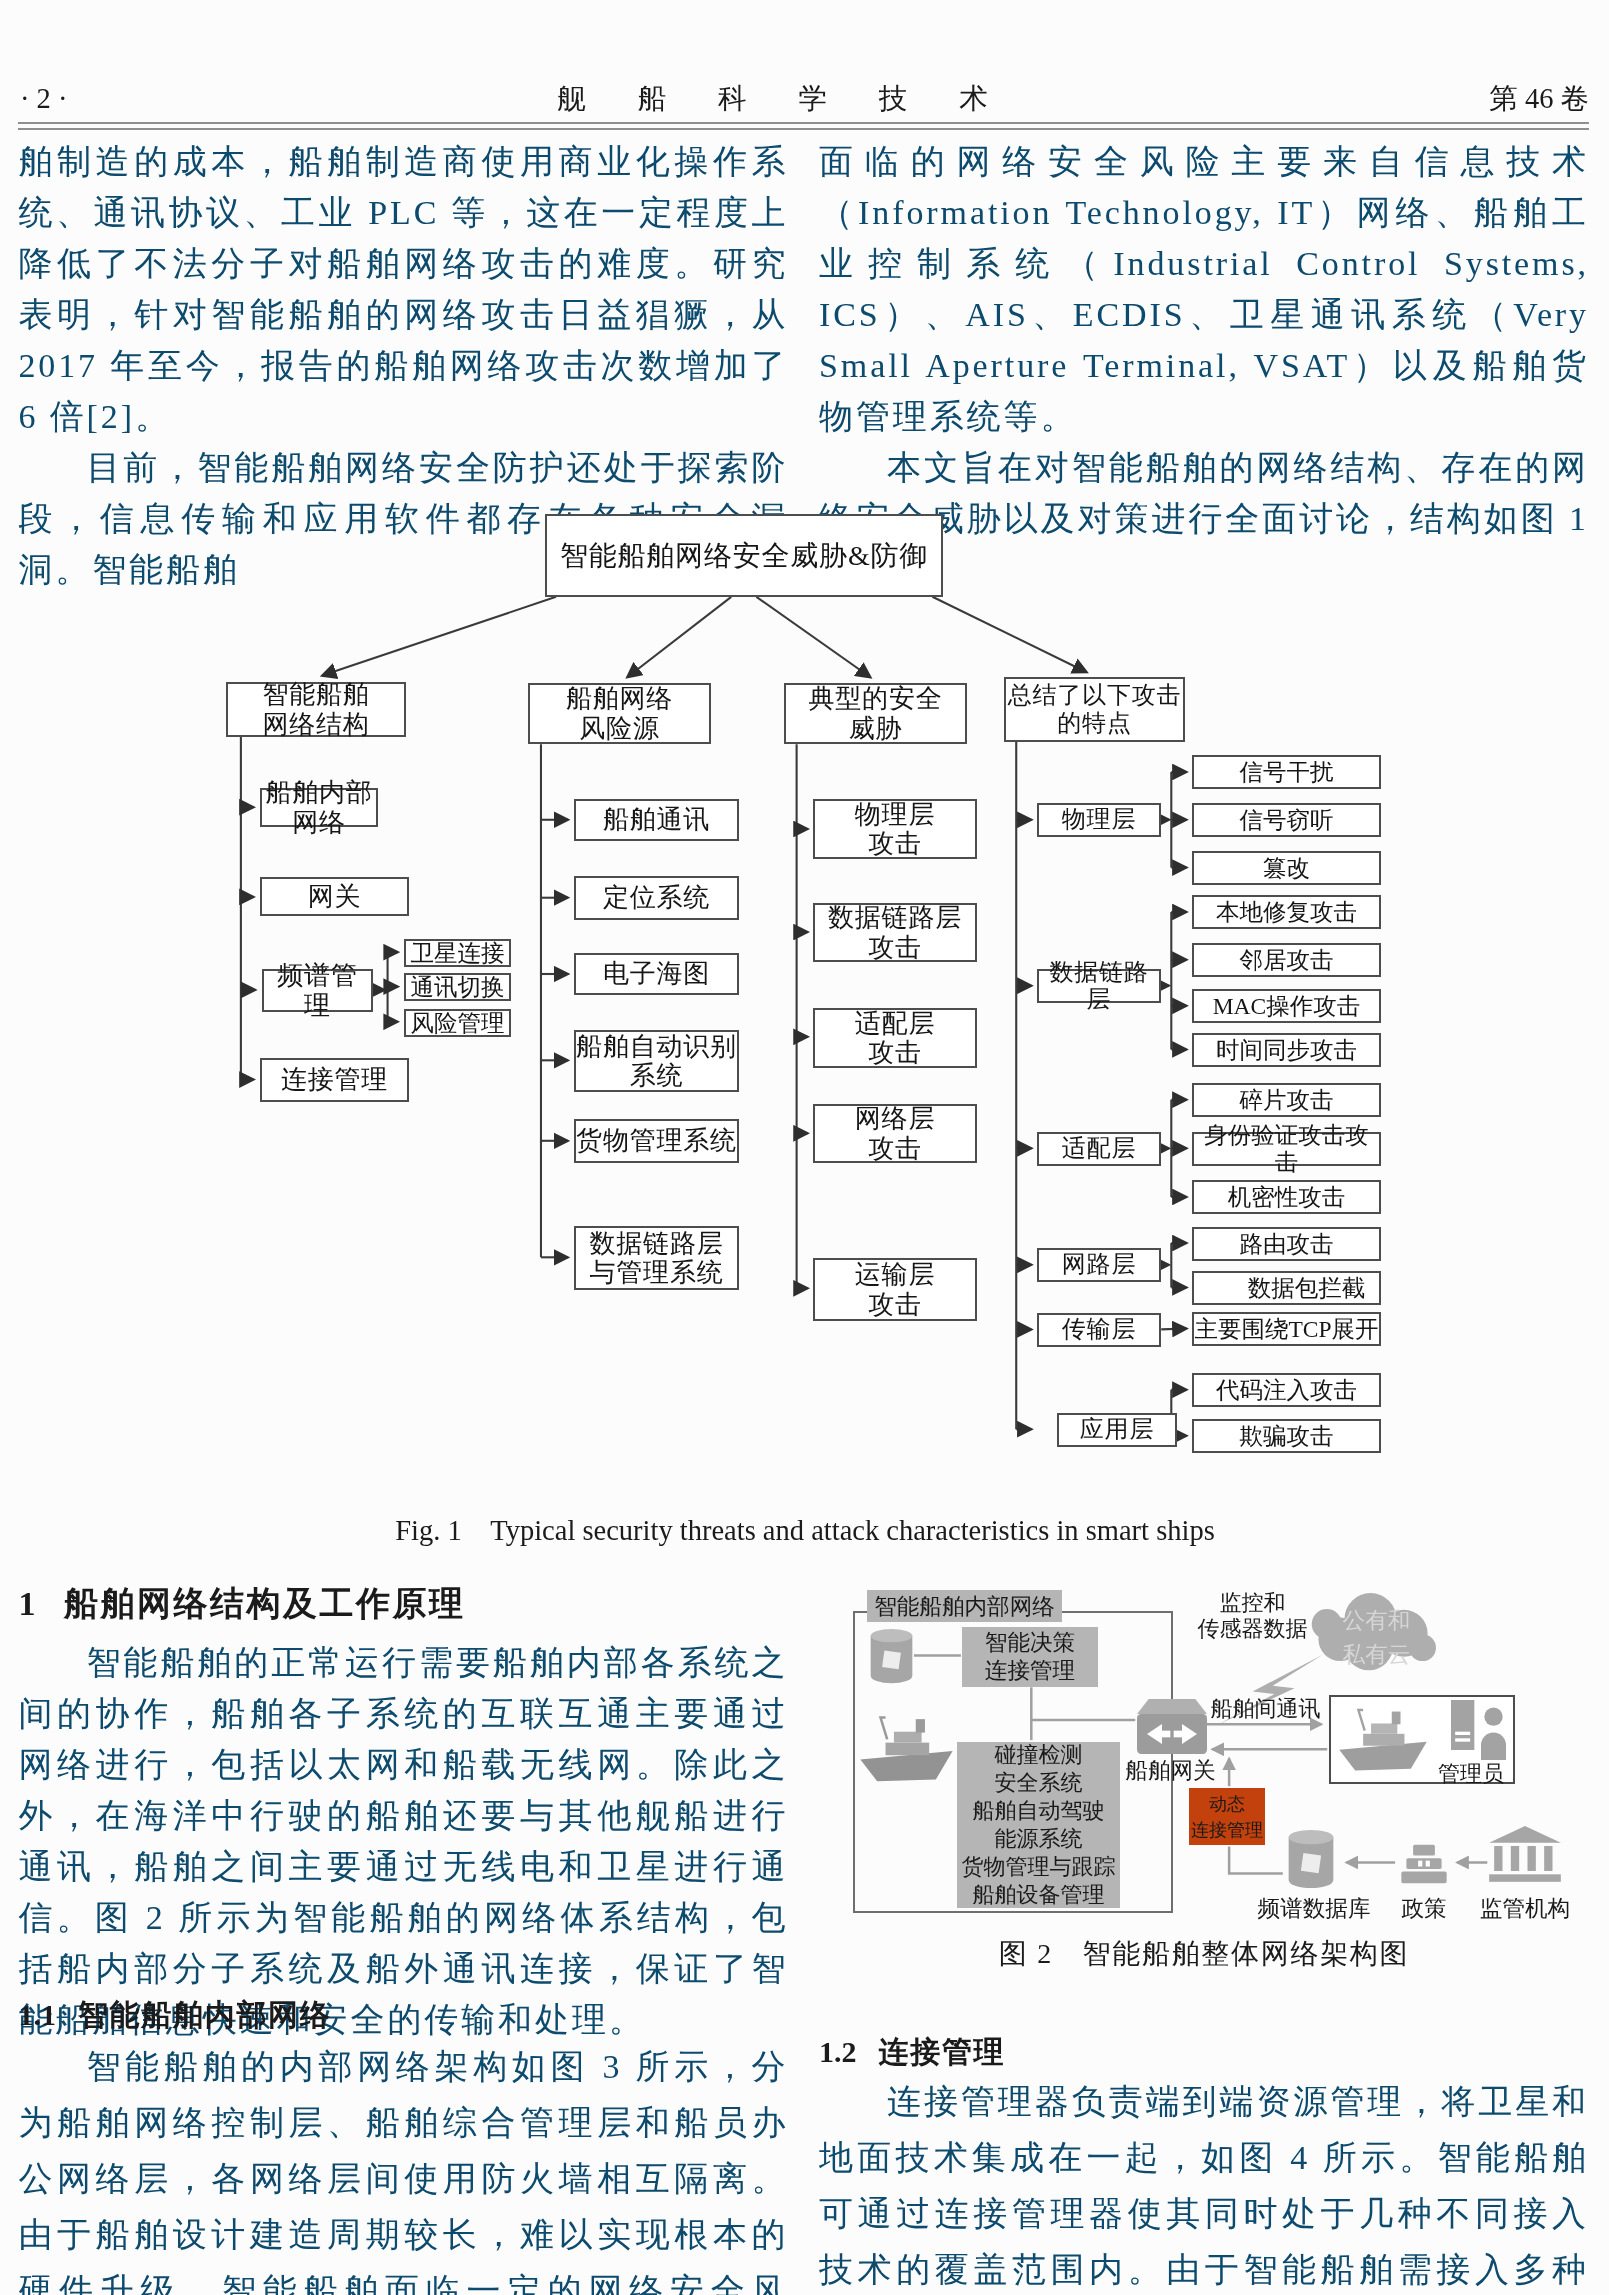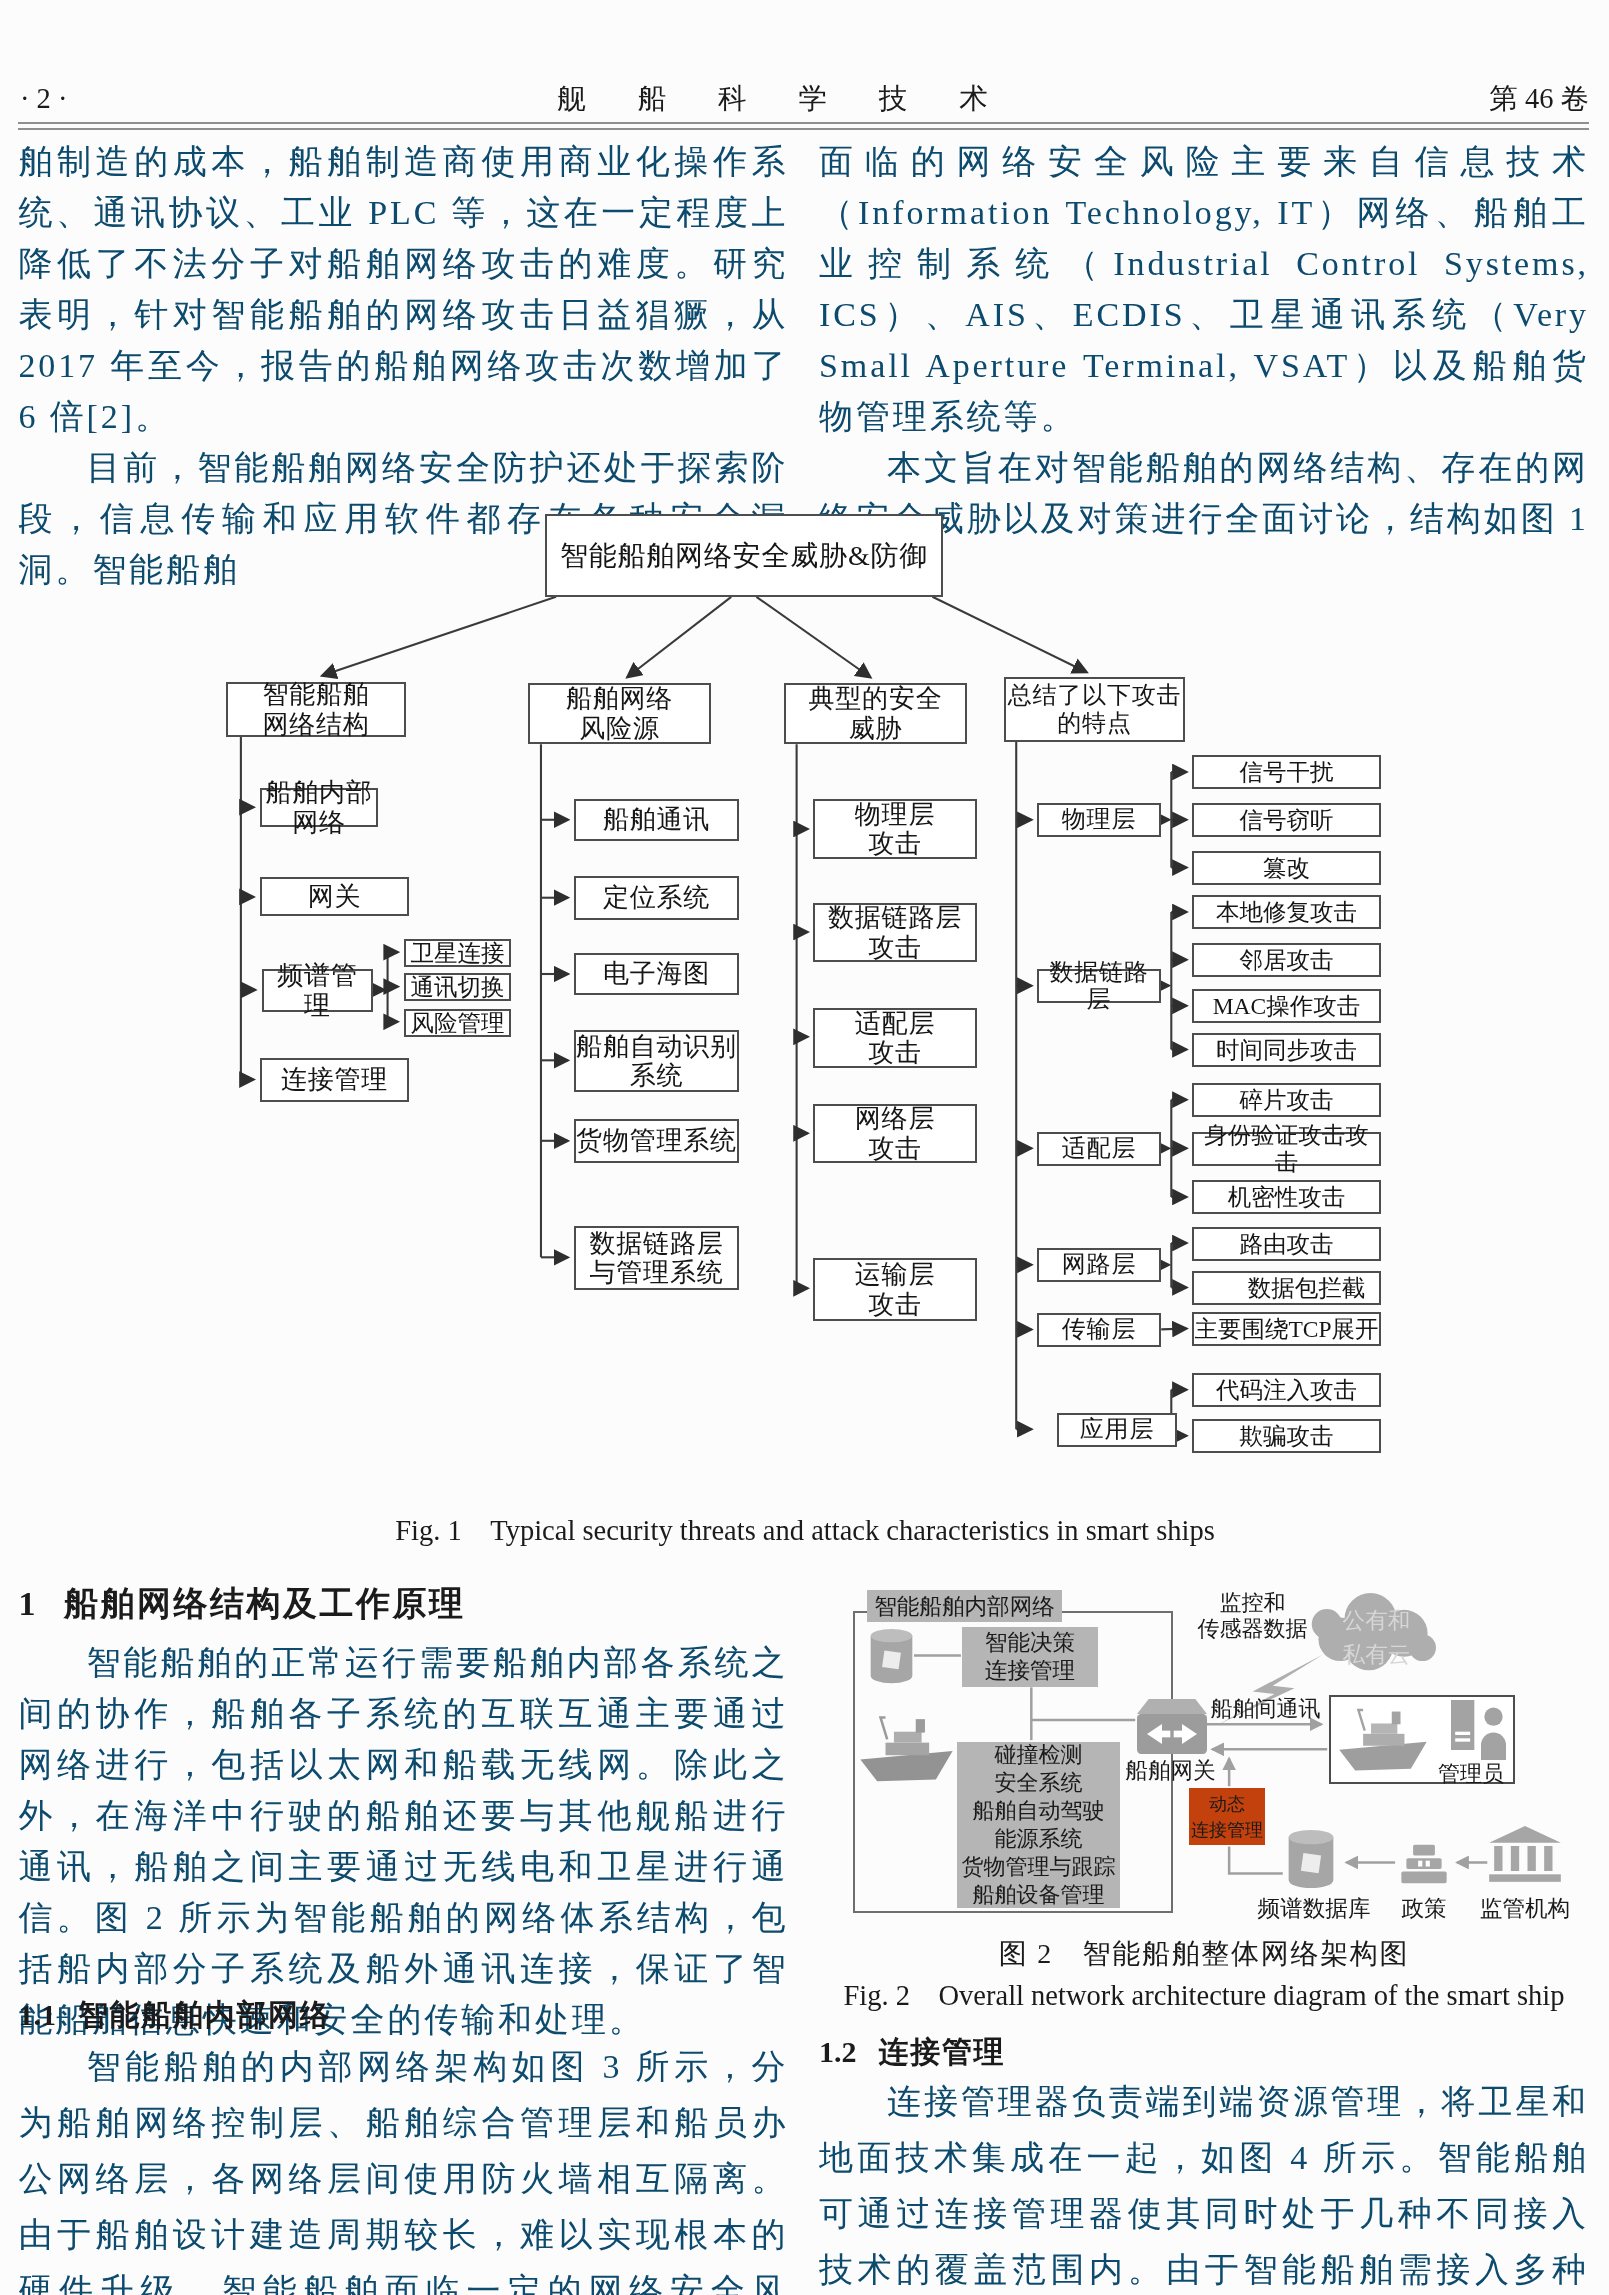--- a/index.html
+++ b/index.html
@@ -339,21 +339,20 @@
         <rect x="26" y="24" width="10" height="30" fill="#a6a6a6"></rect>
       <rect x="46" y="24" width="10" height="30" fill="#a6a6a6"></rect>
         <rect x="66" y="24" width="10" height="30" fill="#a6a6a6"></rect>
       <rect x="0" y="58" width="86" height="9" fill="#a6a6a6"></rect>
       <rect x="40" y="-8" width="14" height="8" fill="#b5b5b5"></rect>
       </svg>
   </div>
   <div class="glabel" style="left:1467px;top:1893px;width:116px;font-size:22.6px;">监管机构</div>
 
   <div class="caption" style="left:819px;top:1935px;width:770px;">图 2　智能船舶整体网络架构图</div>
-  <div class="caption" style="left:819px;top:1977px;width:770px;letter-spacing:0;font-size:28.5px;">Fig. 2　Overall network architecture diagram of the smart ship</div>
 
   <div class="subhead" style="left:819px;top:2032px;">
     <span class="num">1.2</span><span>连接管理</span>
   </div>
   <div class="abs" style="left:819px;top:2074px;width:770px;">
     <p class="para lh67 indent">连接管理器负责端到端资源管理，将卫星和地面技术集成在一起，如图 4 所示。智能船舶可通过连接管理器使其同时处于几种不同接入技术的覆盖范围内。由于智能船舶需接入多种类型的无线电网络，其</p>
   </div>
 
 </div>
 

